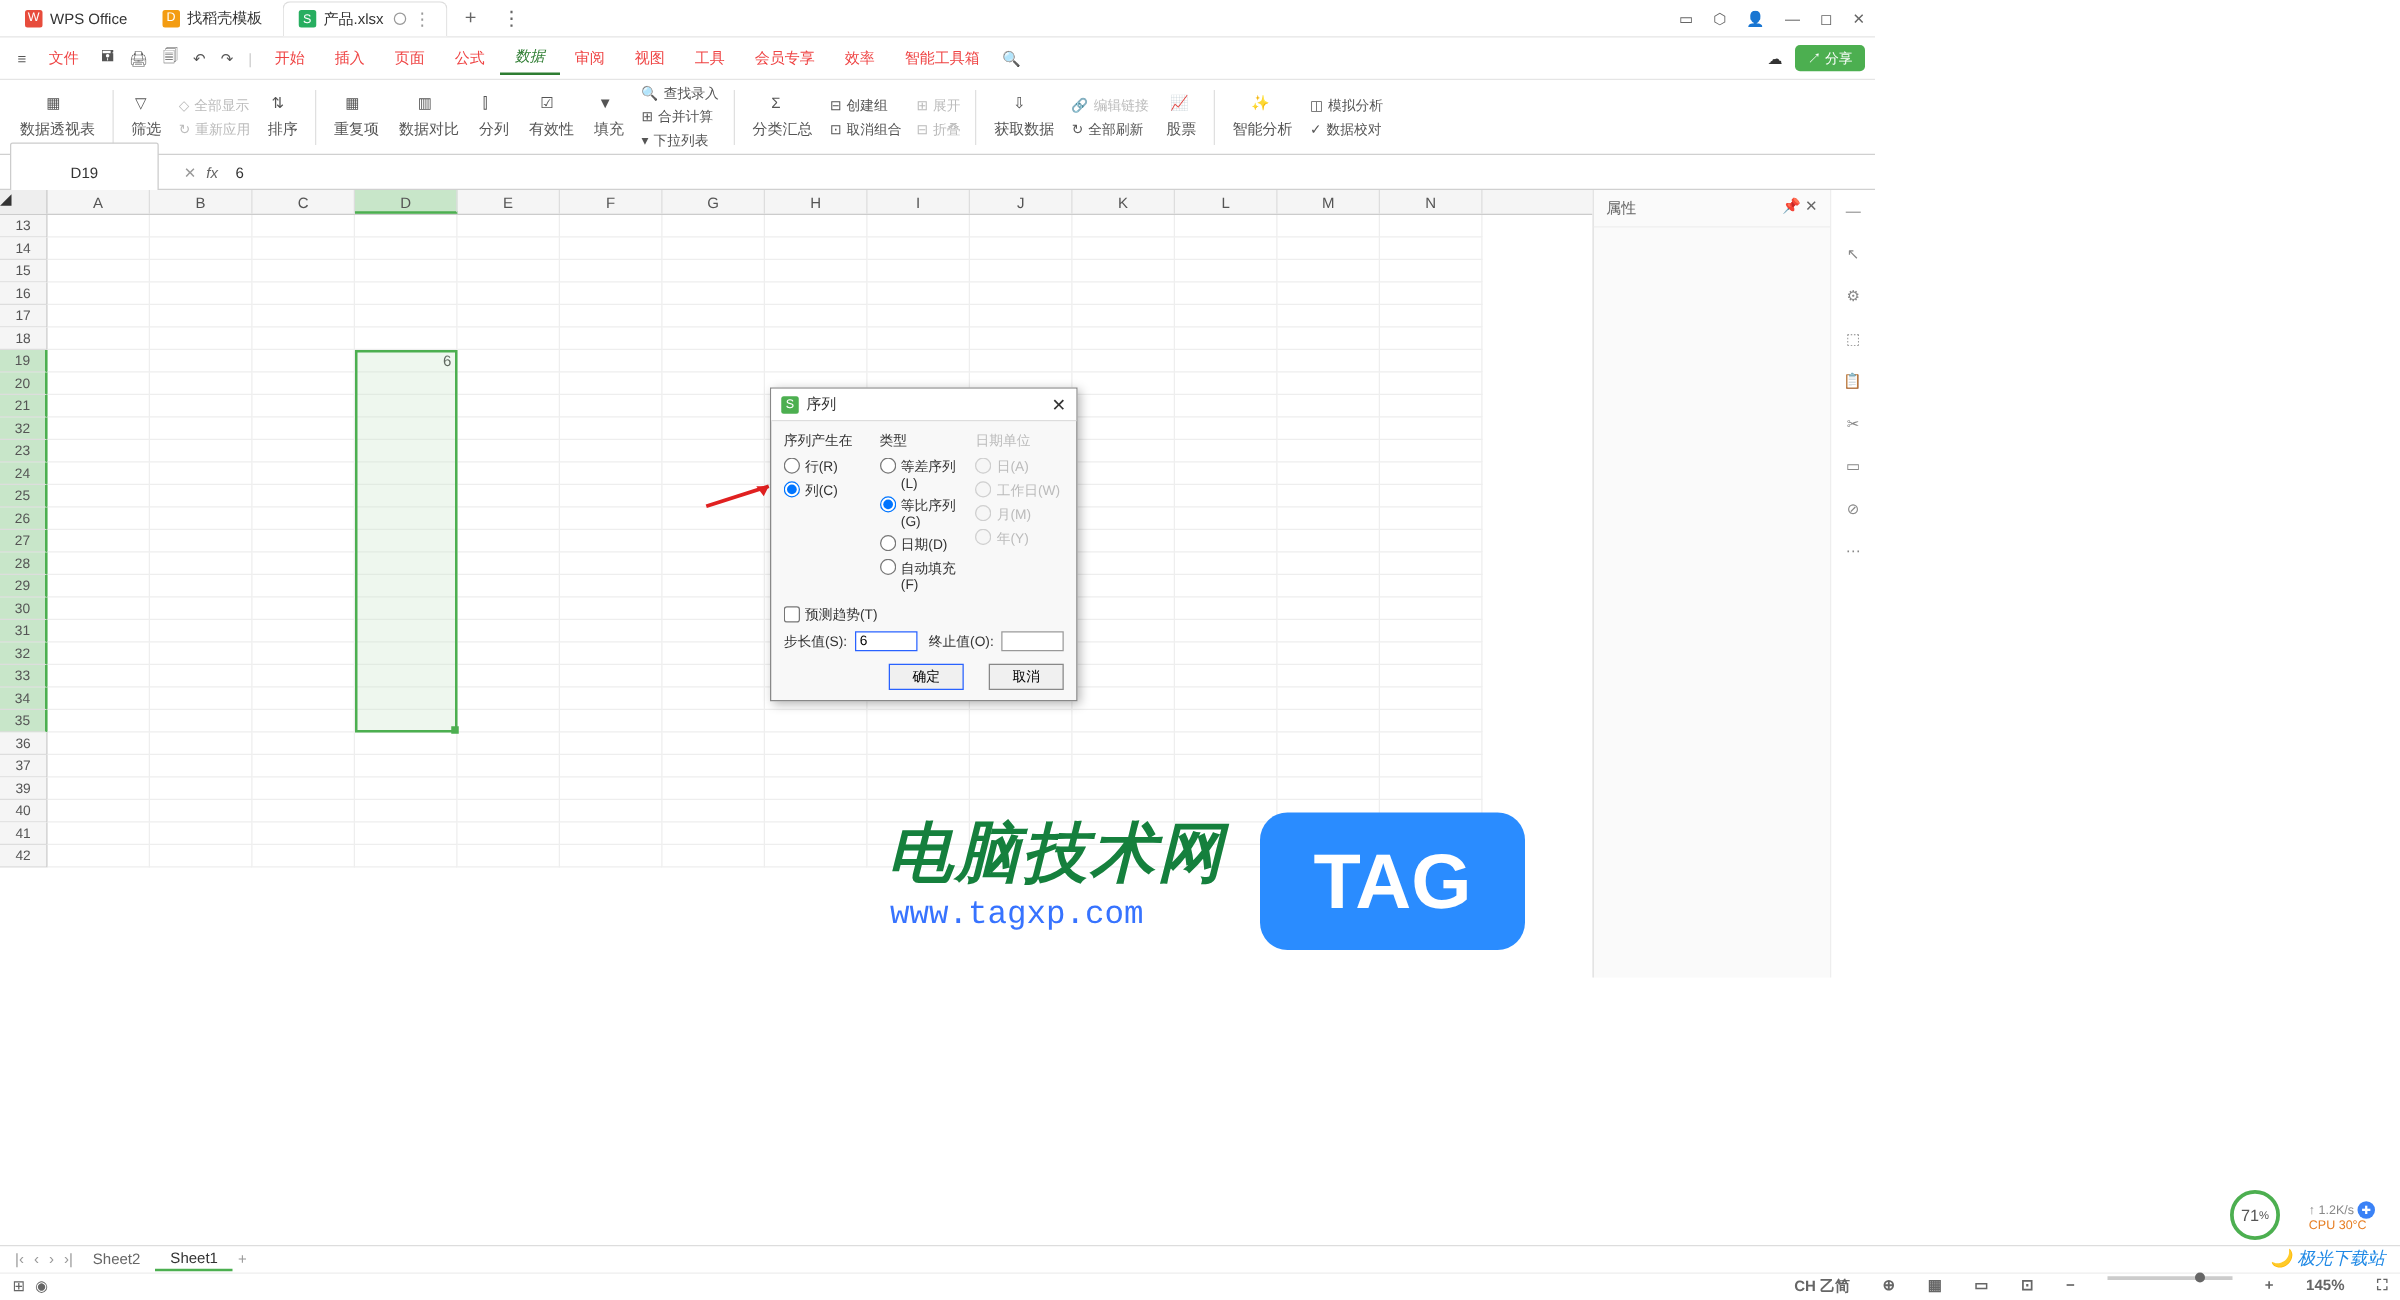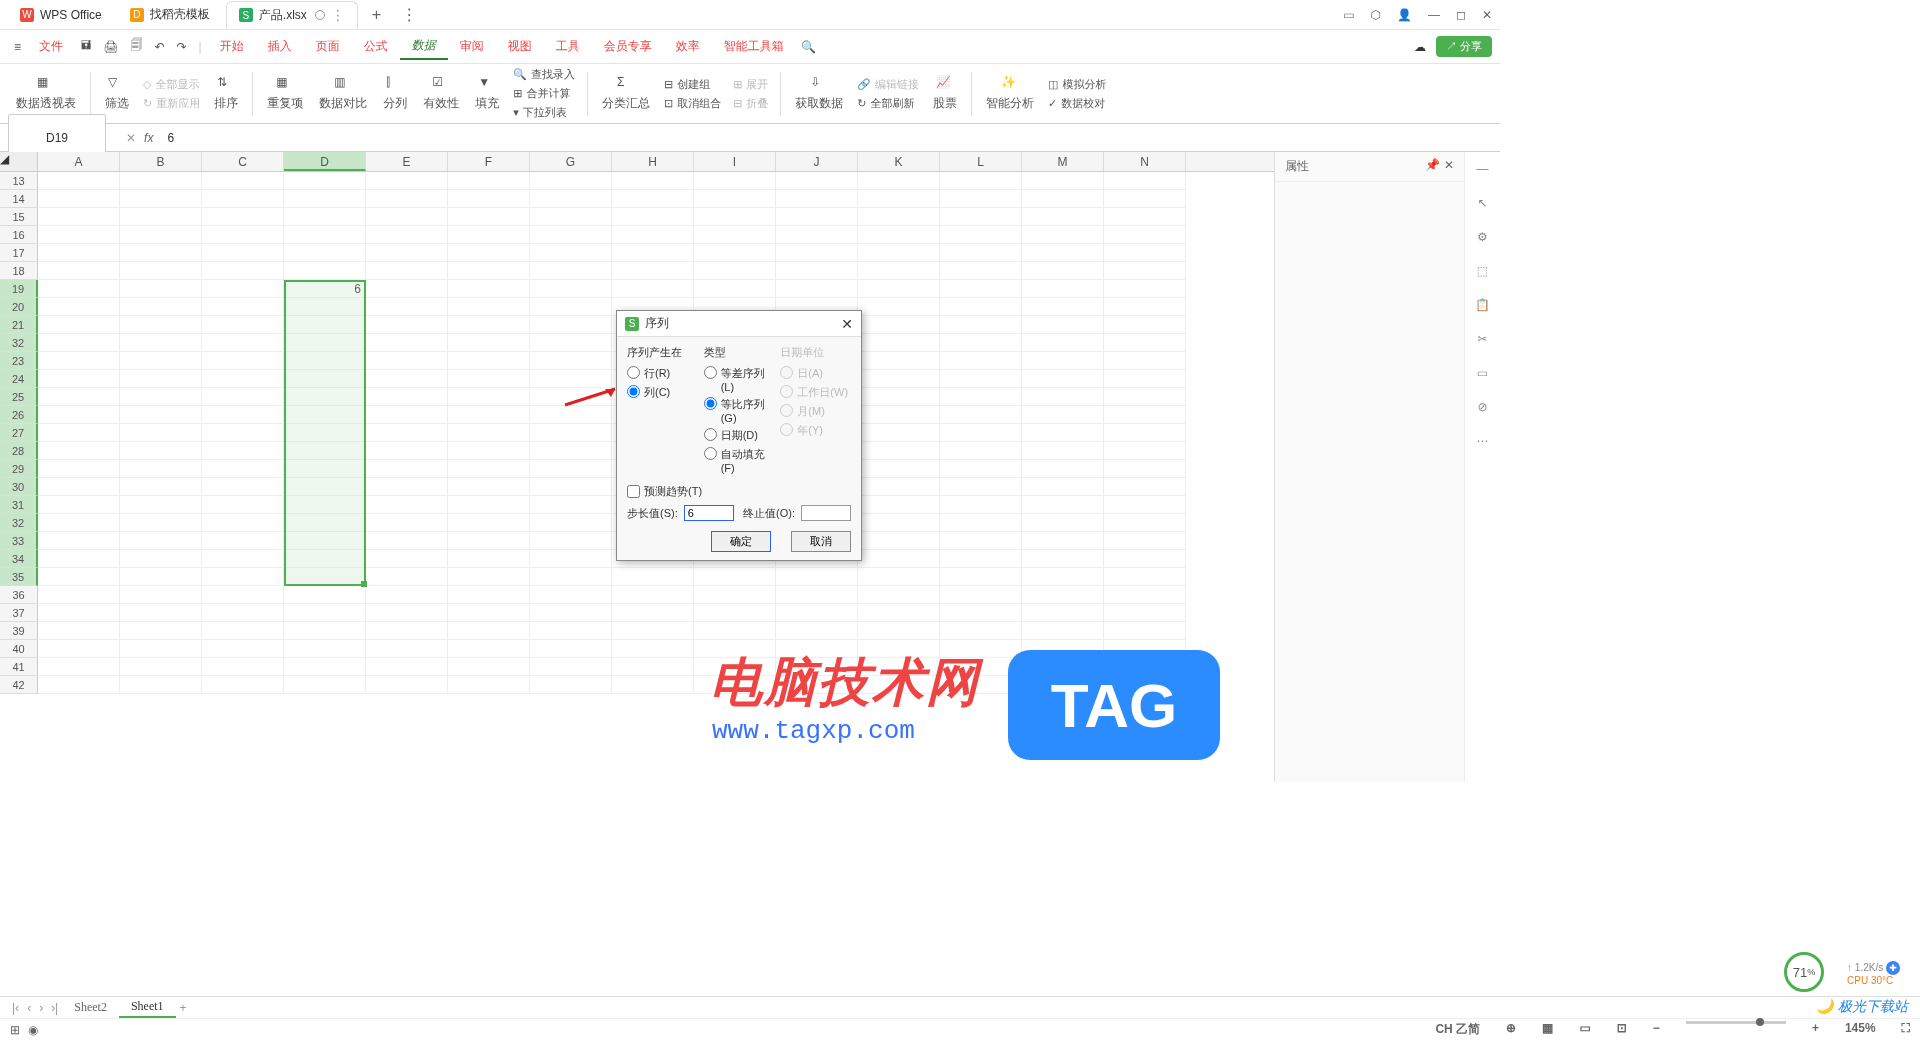--- a/index.html
+++ b/index.html
@@ -31,21 +31,21 @@
 .ribbon { height: 60px; display: flex; align-items: center; padding: 4px 10px; border-bottom: 1px solid #d0d0d0; gap: 4px; }
 .ribbon-sep { width: 1px; height: 44px; background: #e0e0e0; margin: 0 4px; }
 .ribbon-btn { display: flex; flex-direction: column; align-items: center; gap: 2px; cursor: pointer; color: #555; padding: 2px 6px; }
 .ribbon-btn.small { flex-direction: row; gap: 4px; font-size: 11px; padding: 1px 4px; }
 .ribbon-btn.disabled { color: #bbb; }
 .ribbon-icon { width: 18px; height: 18px; display: inline-block; }
 .ribbon-col { display: flex; flex-direction: column; gap: 2px; }
 
 
 .formulabar { height: 28px; display: flex; align-items: center; border-bottom: 1px solid #d0d0d0; padding: 0 8px; }
-.namebox { width: 98px; border: 1px solid #ccc; padding: 16px 8px; text-align: center; background: #fff; border-radius: 2px; }
+.namebox { width: 119px; border: 1px solid #ccc; padding: 16px 8px; text-align: center; background: #fff; border-radius: 2px; }
 .fx-label { margin: 0 8px; font-style: italic; color: #666; }
 .fx-input { flex: 1; padding: 2px 6px; }
 
 
 .main { display: flex; height: 630px; position: relative; }
 .grid-area { flex: 1; position: relative; overflow: hidden; }
 .col-headers { display: flex; height: 20px; background: #f5f5f5; border-bottom: 1px solid #ccc; }
 .corner { width: 38px; border-right: 1px solid #ccc; background: #eee; }
 .col-h { width: 82px; text-align: center; border-right: 1px solid #ddd; line-height: 20px; color: #555; }
 .col-h.sel { background: #c8e6c9; border-bottom: 2px solid #4caf50; }
@@ -79,29 +79,29 @@
 .dialog-inputs input { width: 50px; border: 1px solid #2962ff; padding: 1px 3px; font-size: 11px; }
 .dialog-inputs input.plain { border: 1px solid #999; }
 .dialog-btns { display: flex; justify-content: flex-end; gap: 20px; margin-top: 10px; }
 .dialog-btn { padding: 2px 18px; border: 1px solid #888; background: #f0f0f0; cursor: pointer; font-size: 11px; }
 .dialog-btn.primary { border: 1px solid #2962ff; }
 
 
 .arrow { position: absolute; z-index: 90; pointer-events: none; }
 
 
-.watermark1 { position: absolute; left: 710px; top: 648px; font-size: 52px; font-weight: bold; font-style: italic; color: #ef4444; z-index: 50; letter-spacing: 2px; }
+.watermark1 { position: absolute; left: 710px; top: 648px; font-size: 52px; font-weight: bold; font-style: italic; color: #15803d; z-index: 50; letter-spacing: 2px; }
 .watermark-url { position: absolute; left: 712px; top: 716px; font-size: 26px; color: #3773ff; z-index: 50; font-family: Liberation Mono, monospace; }
 .tag-badge { position: absolute; left: 1008px; top: 650px; width: 212px; height: 110px; background: #2a8cff; border-radius: 22px; color: #fff; font-size: 62px; font-weight: bold; display: flex; align-items: center; justify-content: center; z-index: 50; }
 
 
 .statusbar { position: absolute; bottom: 0; left: 0; right: 0; height: 44px; border-top: 1px solid #ddd; display: flex; flex-direction: column; background: #fff; }
 .sheet-tabs { height: 22px; display: flex; align-items: center; padding: 0 8px; border-bottom: 1px solid #eee; }
 .sheet-nav { color: #999; padding: 0 4px; cursor: pointer; }
-.sheet-tab { padding: 2px 12px; cursor: pointer; color: #666; font-family: Liberation Serif, serif; }
+.sheet-tab { padding: 2px 12px; cursor: pointer; color: #666; }
 .sheet-tab.active { color: #333; border-bottom: 2px solid #4caf50; font-weight: 500; }
 .status-row { height: 22px; display: flex; align-items: center; padding: 0 10px; color: #666; }
 .status-right { margin-left: auto; display: flex; align-items: flex-start; gap: 26px; font-weight: bold; }
 .zoom-slider { width: 100px; height: 3px; background: #ccc; position: relative; }
 .zoom-slider::after { content: ''; position: absolute; left: 70%; top: -3px; width: 8px; height: 8px; background: #666; border-radius: 50%; }
 
 
 .float-circle { position: absolute; right: 96px; bottom: 48px; width: 40px; height: 40px; border: 3px solid #4caf50; border-radius: 50%; display: flex; align-items: center; justify-content: center; font-size: 13px; color: #555; background: #fff; z-index: 60; }
 .float-stats { position: absolute; right: 16px; bottom: 52px; font-size: 10px; color: #888; z-index: 60; background: #fff; padding: 2px 4px; border-radius: 4px; }
 .float-stats .blue-dot { display: inline-block; width: 14px; height: 14px; background: #3b82f6; border-radius: 50%; color: #fff; font-size: 9px; text-align: center; line-height: 14px; }

